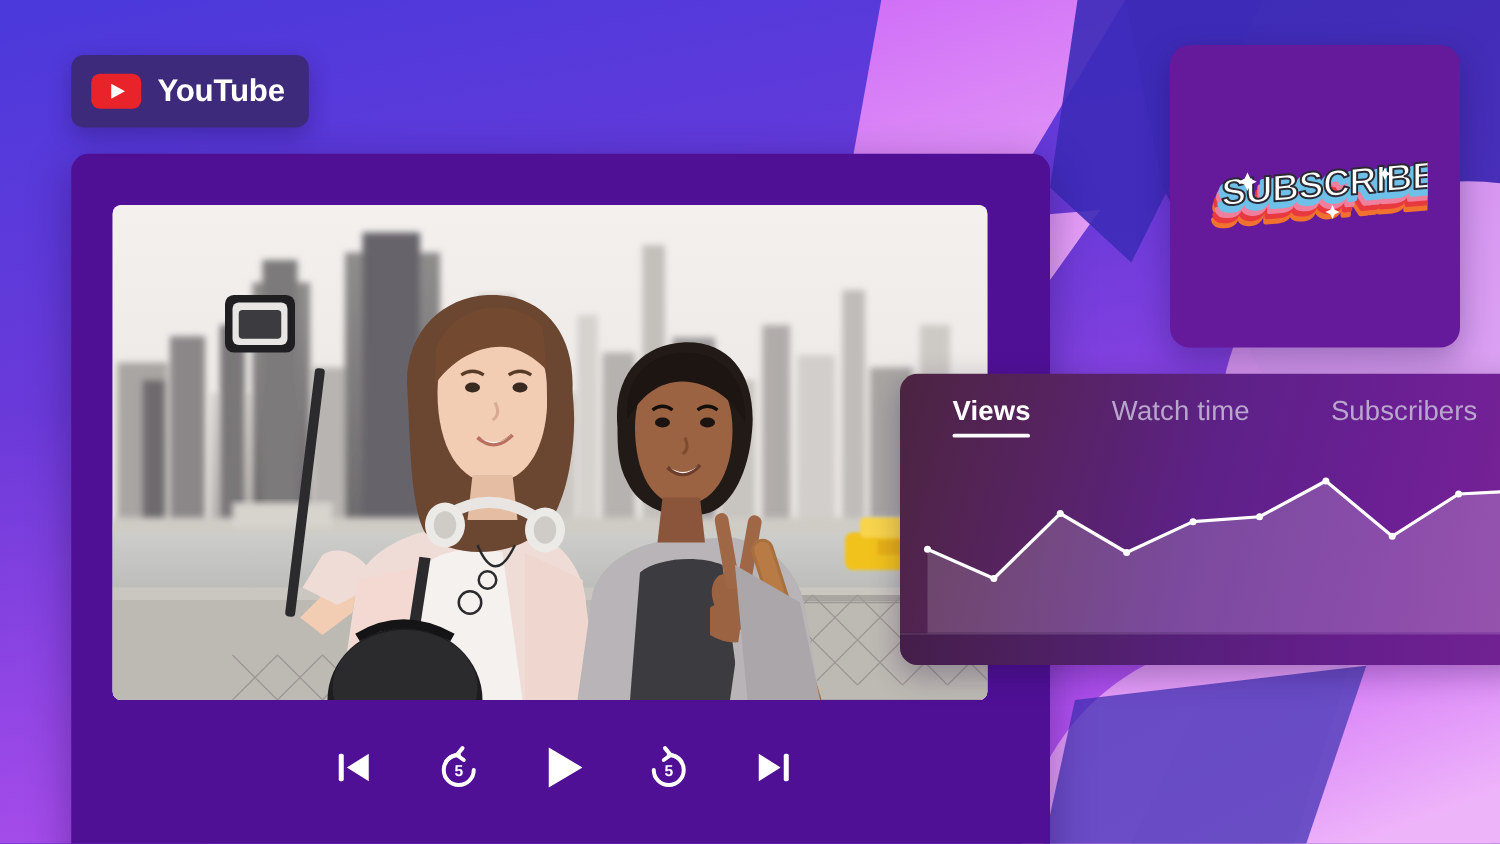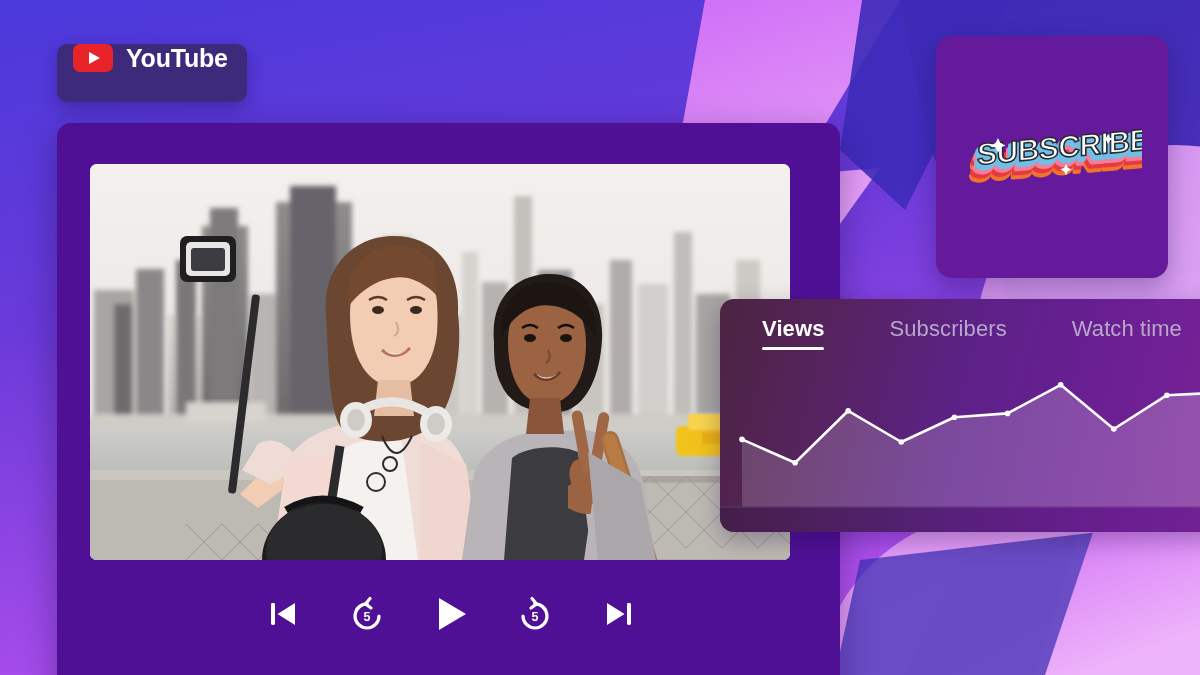--- a/index.html
+++ b/index.html
@@ -13,21 +13,21 @@
   
   #bg { position:absolute; inset:0; z-index:0; }
   #bg svg { display:block; width:1200px; height:675px; }
 
   
   #yt-badge {
     position:absolute; left:57px; top:44px;
     width:190px; height:58px;
     background:#3d2a7a;
     border-radius:10px;
-    display:flex; 
+    display:flex; align-items:center;
     padding-left:16px; gap:13px;
     box-shadow:0 6px 18px rgba(28,10,70,.32);
     z-index:30;
   }
   #yt-mark {
     width:40px; height:28px; border-radius:7px;
     background:#e8242a;
     display:flex; align-items:center; justify-content:center;
     flex:0 0 auto;
   }
@@ -451,17 +451,17 @@
           <circle cx="393.8" cy="130.0" r="2.8" fill="#ffffff"></circle>
           <circle cx="446.9" cy="96.2" r="2.8" fill="#ffffff"></circle>
           <circle cx="500.0" cy="93.6" r="2.8" fill="#ffffff"></circle>
         </g>
       <line x1="0" y1="208" x2="500" y2="208" stroke="#ffffff" stroke-opacity="0.22" stroke-width="1.4"></line>
     </svg>
   </div>
 
   <div id="tabs">
     <div class="tab active">Views</div>
+    <div class="tab">Watch time</div>
     <div class="tab">Subscribers</div>
-    <div class="tab">Watch time</div>
   </div>
 
 </div>
 
 </body></html>

